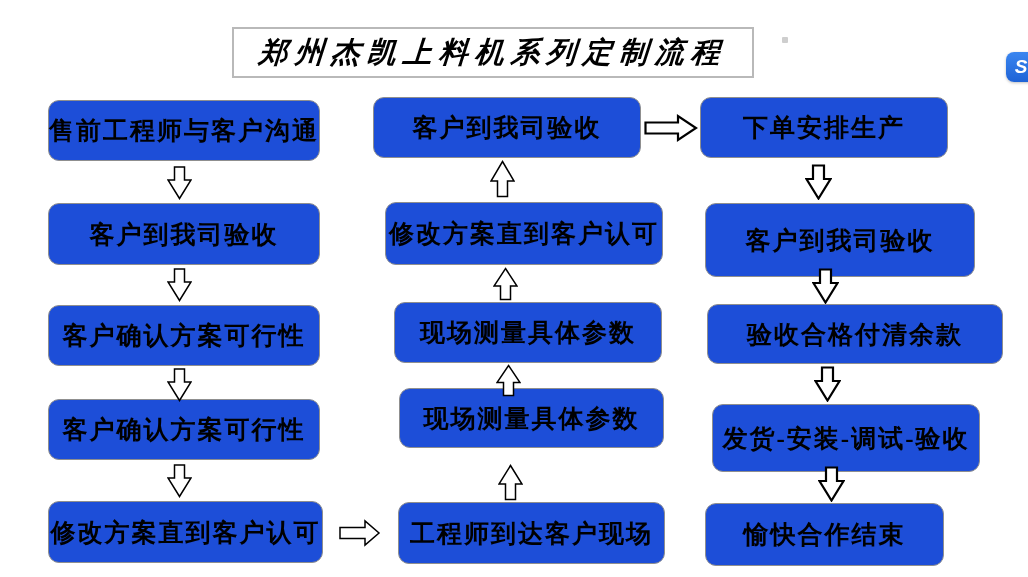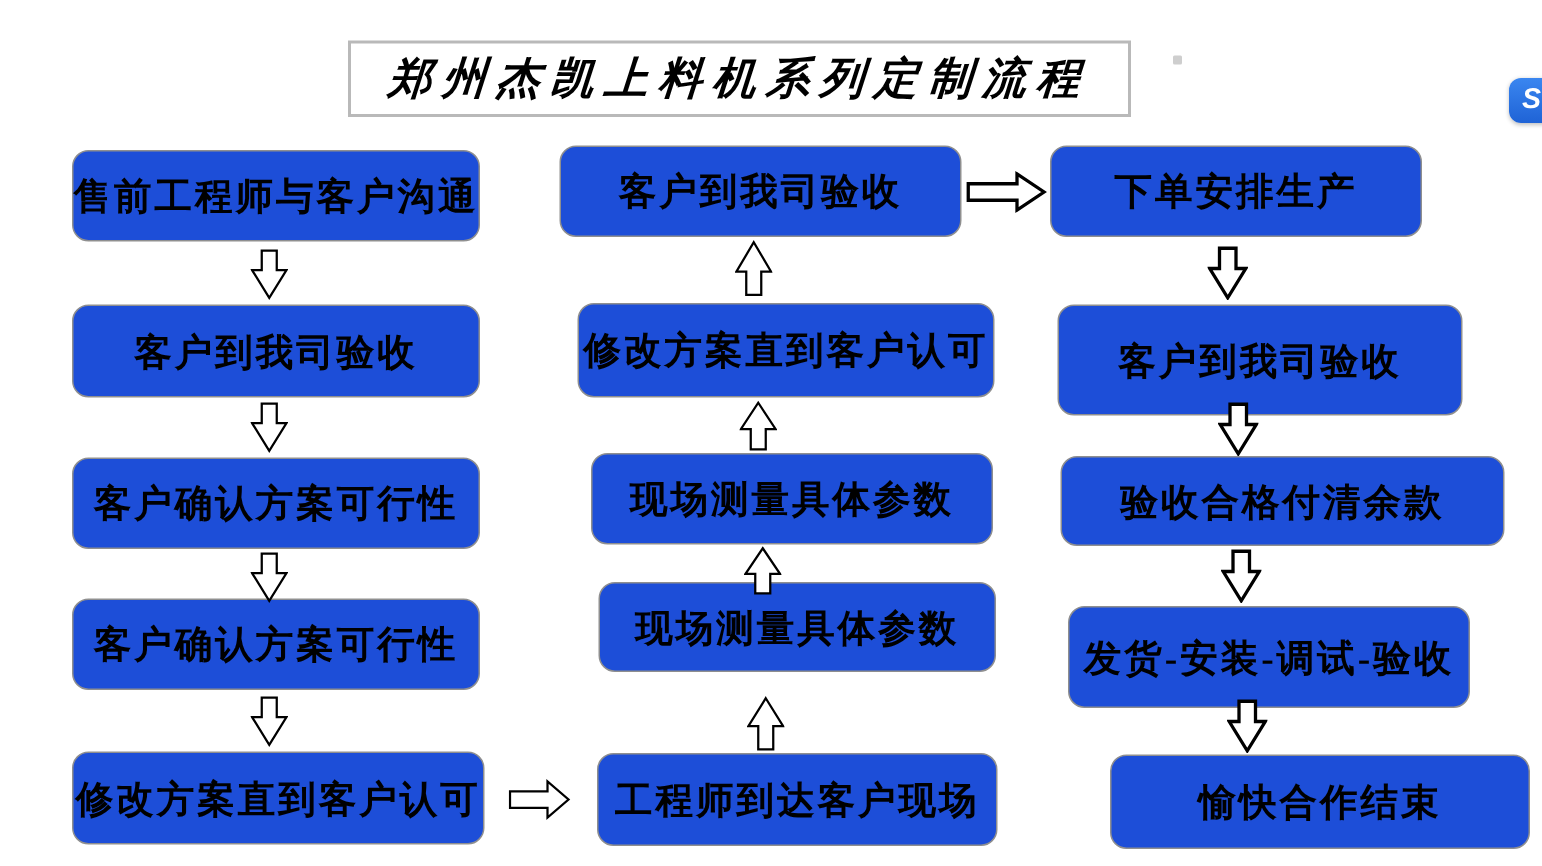--- a/index.html
+++ b/index.html
@@ -91,21 +91,21 @@
   </svg>
 
 <svg class="arrow bold" style="left:644px;top:113px" width="55" height="30" viewBox="0 0 55 30">
     <path d="M1.5,9.5 L34,9.5 L34,3 L52,15 L34,27 L34,20.5 L1.5,20.5 Z"></path>
   </svg>
 
 <div class="node" style="left:700px;top:97px;width:248px;height:61px">下单安排生产</div>
 <div class="node" style="left:705px;top:203px;width:270px;height:74px">客户到我司验收</div>
 <div class="node" style="left:707px;top:304px;width:296px;height:60px">验收合格付清余款</div>
 <div class="node" style="left:712px;top:404px;width:268px;height:68px">发货-安装-调试-验收</div>
-<div class="node" style="left:740px;top:503px;width:280px;height:63px">愉快合作结束</div>
+<div class="node" style="left:705px;top:503px;width:239px;height:63px">愉快合作结束</div>
 
 <svg class="arrow bold" style="left:805px;top:164px" width="27" height="36" viewBox="0 0 27 36">
     <path d="M8,1.5 L19,1.5 L19,15 L25.5,15 L13.5,34.5 L1.5,15 L8,15 Z"></path>
   </svg>
 <svg class="arrow bold" style="left:812px;top:268px" width="27" height="36" viewBox="0 0 27 36">
     <path d="M8,1.5 L19,1.5 L19,15 L25.5,15 L13.5,34.5 L1.5,15 L8,15 Z"></path>
   </svg>
 <svg class="arrow bold" style="left:814px;top:366px" width="27" height="36" viewBox="0 0 27 36">
     <path d="M8,1.5 L19,1.5 L19,15 L25.5,15 L13.5,34.5 L1.5,15 L8,15 Z"></path>
   </svg>

